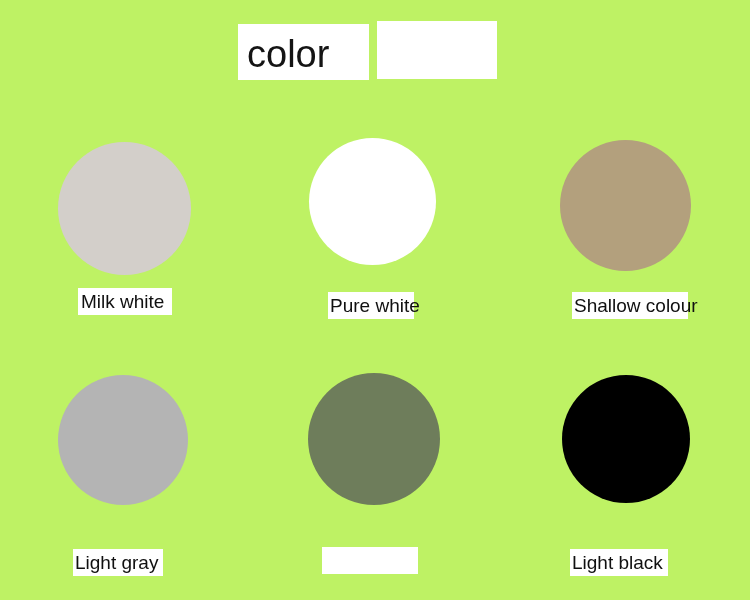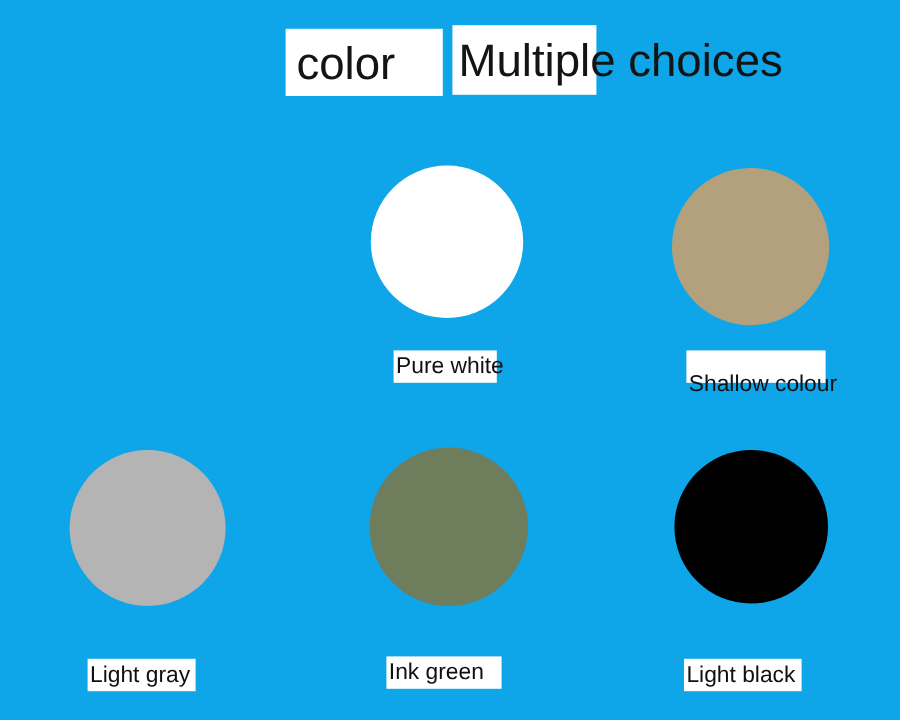--- a/index.html
+++ b/index.html
@@ -9,21 +9,21 @@
   body {
     width: 750px;
     height: 600px;
     overflow: hidden;
     font-family: "Liberation Sans", sans-serif;
   }
   #screen {
     position: relative;
     width: 750px;
     height: 600px;
-    background: #0ea5e9;
+    background: #bef264;
   }
 
   
   #header {
     position: absolute;
     left: 0;
     top: 0;
     width: 750px;
     height: 110px;
   }
@@ -96,63 +96,70 @@
 </head>
 <body>
 
 <div id="screen">
 
   <div id="header">
     <div id="title-color-box" class="hl-box"></div>
     <div id="title-color-text" class="head-text">color</div>
 
     <div id="title-multi-box" class="hl-box"></div>
-    <div id="title-multi-text" class="head-text">Multiple choices</div>
   </div>
 
   <div id="grid">
 
+    <div class="swatch row0 col0">
+      <div class="disc-wrap">
+        <div class="disc" style="left:58px; top:32px; width:133px; height:133px; background:#d3cfca;"></div>
+      </div>
+      <div class="label-wrap" style="top:178px;">
+        <div class="label-box" style="left:78px; width:94px;"></div>
+        <div class="label-text" style="left:81px;">Milk white</div>
+      </div>
+    </div>
 
     <div class="swatch row0 col1">
       <div class="disc-wrap">
         <div class="disc" style="left:59px; top:28px; width:127px; height:127px; background:#ffffff;"></div>
       </div>
       <div class="label-wrap" style="top:182px;">
         <div class="label-box" style="left:78px; width:86px;"></div>
         <div class="label-text" style="left:80px;">Pure white</div>
       </div>
     </div>
 
     <div class="swatch row0 col2">
       <div class="disc-wrap">
         <div class="disc" style="left:60px; top:30px; width:131px; height:131px; background:#b3a07d;"></div>
       </div>
       <div class="label-wrap" style="top:182px;">
         <div class="label-box" style="left:72px; width:116px;"></div>
-        <div class="label-text" style="left:74px;margin-top:15px;">Shallow colour</div>
+        <div class="label-text" style="left:74px;">Shallow colour</div>
       </div>
     </div>
 
     <div class="swatch row1 col0">
       <div class="disc-wrap">
         <div class="disc" style="left:58px; top:20px; width:130px; height:130px; background:#b4b4b4;"></div>
       </div>
       <div class="label-wrap" style="top:194px;">
         <div class="label-box" style="left:73px; width:90px;"></div>
         <div class="label-text" style="left:75px;">Light gray</div>
       </div>
     </div>
 
     <div class="swatch row1 col1">
       <div class="disc-wrap">
         <div class="disc" style="left:58px; top:18px; width:132px; height:132px; background:#6e7d5b;"></div>
       </div>
       <div class="label-wrap" style="top:192px;">
         <div class="label-box" style="left:72px; width:96px;"></div>
-        <div class="label-text" style="left:74px;">Ink green</div>
       </div>
     </div>
 
     <div class="swatch row1 col2">
       <div class="disc-wrap">
         <div class="disc" style="left:62px; top:20px; width:128px; height:128px; background:#000000;"></div>
       </div>
       <div class="label-wrap" style="top:194px;">
         <div class="label-box" style="left:70px; width:98px;"></div>
         <div class="label-text" style="left:72px;">Light black</div>

